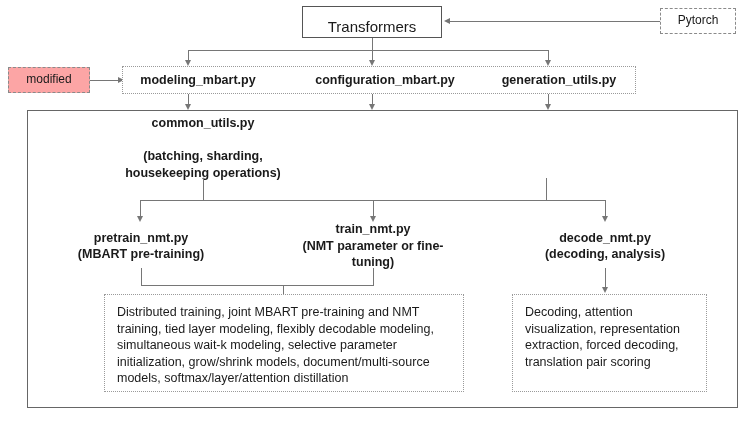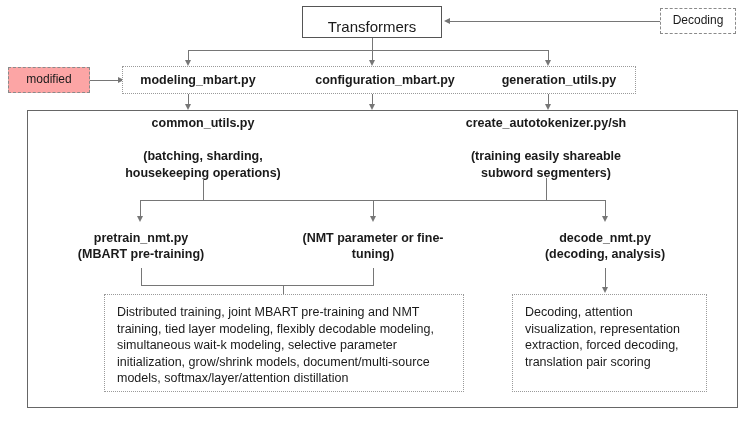--- a/index.html
+++ b/index.html
@@ -112,21 +112,21 @@
 </head>
 <body>
 
 <div id="diagram">
 
   <div class="node box-solid txt-title" style="left:302px; top:6px; width:140px; height:32px;">
     <span>Transformers</span>
   </div>
 
   <div class="node box-dashed txt-small" style="left:660px; top:8px; width:76px; height:26px;">
-    <span>Decoding</span>
+    <span>Pytorch</span>
   </div>
 
   <div class="ln lnh" style="left:450px; top:21px; width:210px;"></div>
   <div class="arrow arrow-left" style="left:444px; top:17.5px;"></div>
 
   <div class="ln lnv" style="left:372px; top:38px; height:12px;"></div>
 
   <div class="ln lnh" style="left:188px; top:50px; width:361px;"></div>
 
   <div class="ln lnv" style="left:188px; top:50px; height:12px;"></div>
@@ -165,27 +165,20 @@
   <div class="container-box" style="left:27px; top:110px; width:711px; height:298px;"></div>
 
   <div class="node box-plain txt-body pre-line" style="left:103px; top:124px; width:200px; height:48px;">
     <div>
       <div>common_utils.py</div>
       <div class="pre-line">(batching, sharding,
 housekeeping operations)</div>
     </div>
   </div>
 
-  <div class="node box-plain txt-body pre-line" style="left:446px; top:124px; width:200px; height:48px;">
-    <div>
-      <div>create_autotokenizer.py/sh</div>
-      <div class="pre-line">(training easily shareable
-subword segmenters)</div>
-    </div>
-  </div>
 
   <div class="ln lnv" style="left:203px; top:178px; height:22px;"></div>
   <div class="ln lnh" style="left:140px; top:200px; width:234px;"></div>
   <div class="ln lnv" style="left:140px; top:200px; height:17px;"></div>
   <div class="arrow arrow-down" style="left:136.5px; top:216px;"></div>
   <div class="ln lnv" style="left:373px; top:200px; height:17px;"></div>
   <div class="arrow arrow-down" style="left:369.5px; top:216px;"></div>
 
   <div class="ln lnv" style="left:546px; top:178px; height:22px;"></div>
   <div class="ln lnh" style="left:373px; top:200px; width:233px;"></div>
@@ -194,20 +187,21 @@
 
   <div class="node box-plain txt-body" style="left:55px; top:228px; width:172px; height:36px;">
     <div>
       <div>pretrain_nmt.py</div>
       <div>(MBART pre-training)</div>
     </div>
   </div>
 
   <div class="node box-plain txt-body" style="left:283px; top:228px; width:180px; height:36px;">
     <div>
+      <div>train_nmt.py</div>
       <div>(NMT parameter or fine-tuning)</div>
     </div>
   </div>
 
   <div class="node box-plain txt-body" style="left:525px; top:228px; width:160px; height:36px;">
     <div>
       <div>decode_nmt.py</div>
       <div>(decoding, analysis)</div>
     </div>
   </div>

